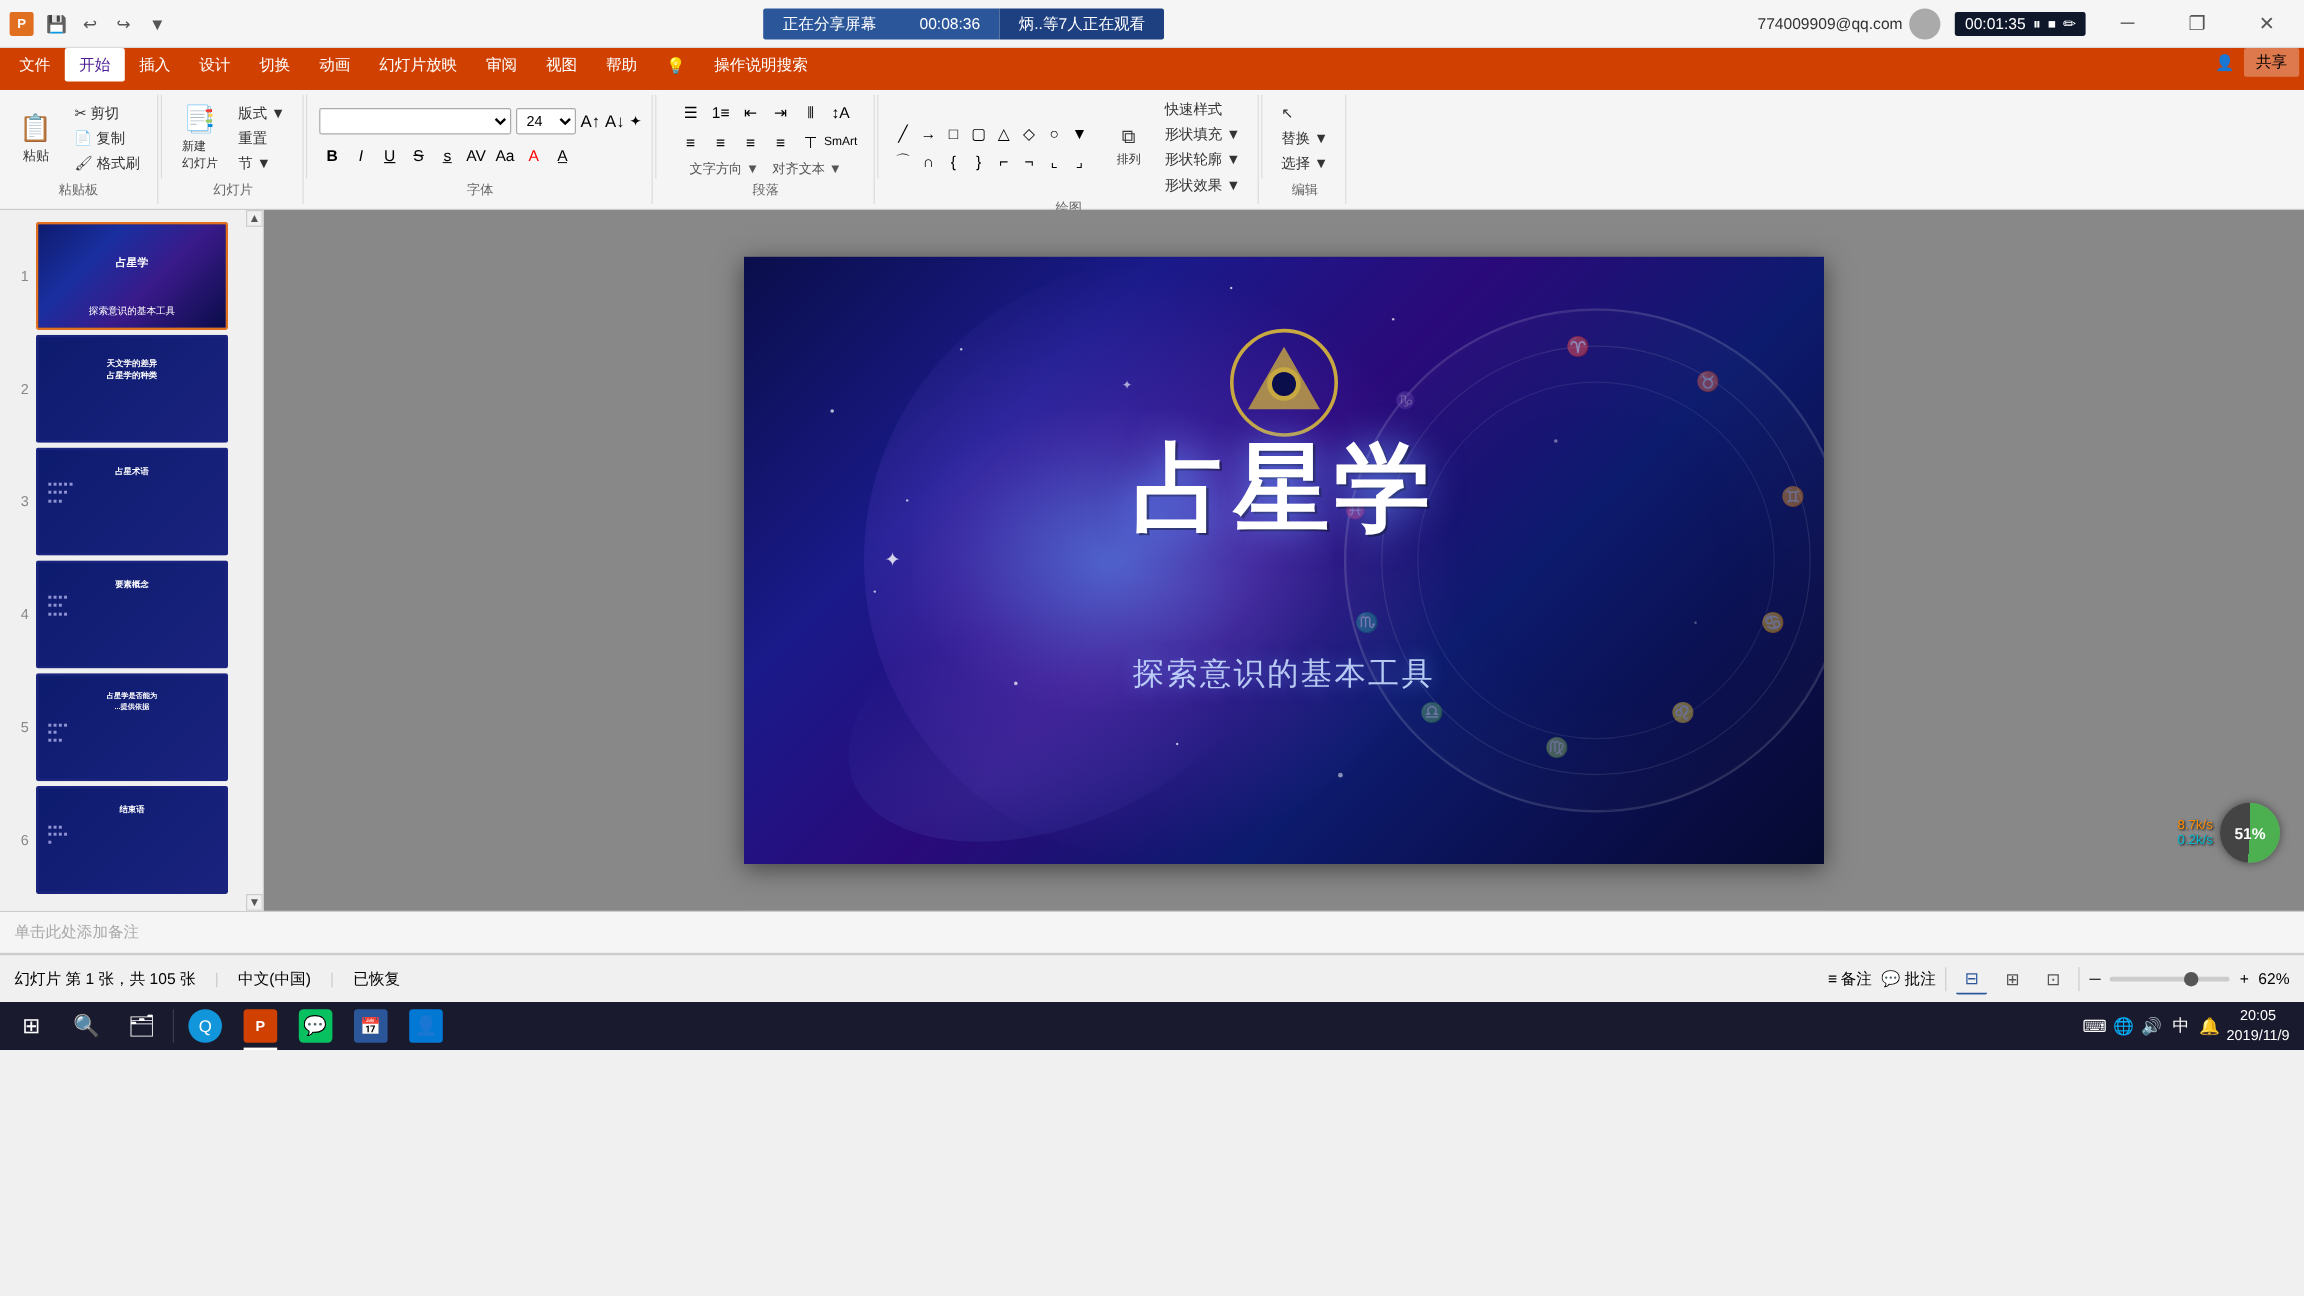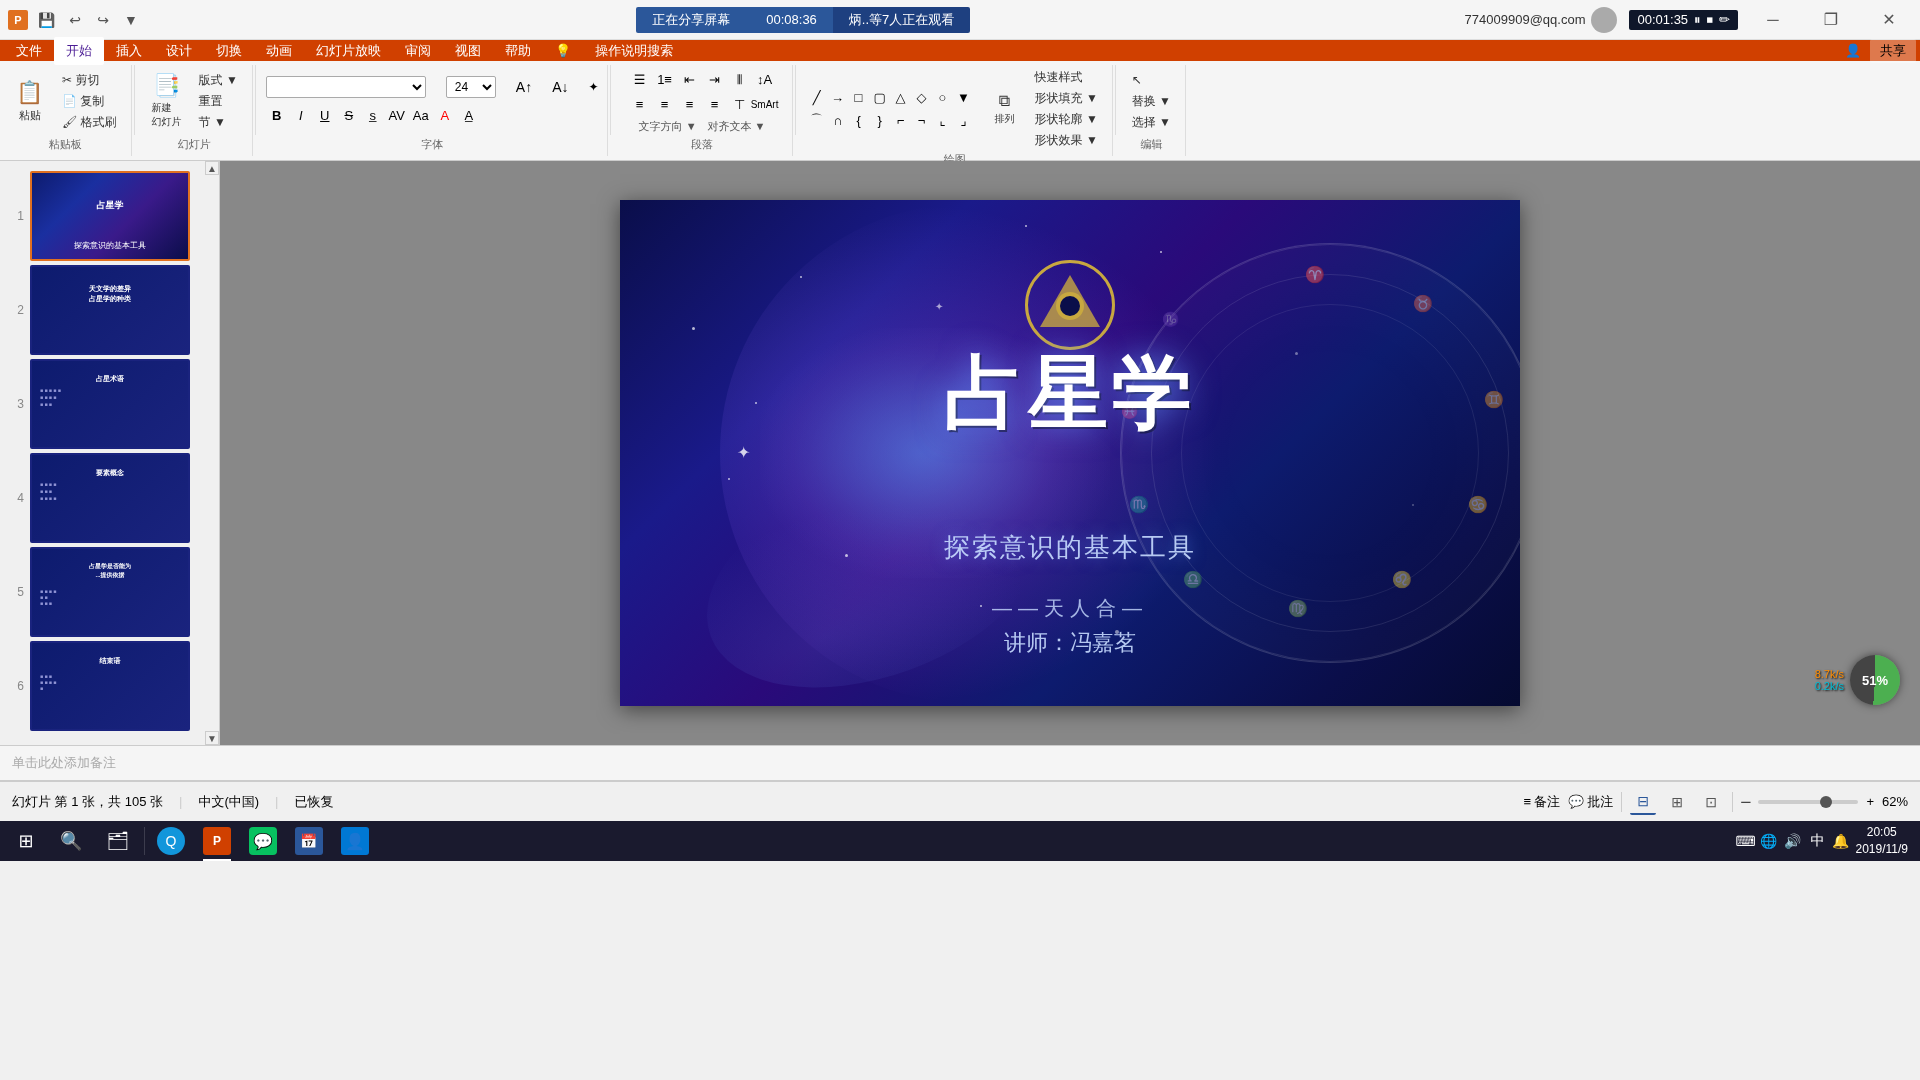--- a/index.html
+++ b/index.html
@@ -24,21 +24,21 @@
     .titlebar-right { display: flex; align-items: center; gap: 12px; }
     .account-info { display: flex; align-items: center; gap: 6px; font-size: 13px; color: #333; }
     .avatar { width: 26px; height: 26px; background: #aaa; border-radius: 50%; }
     .win-btn { width: 46px; height: 40px; display: flex; align-items: center; justify-content: center; font-size: 16px; cursor: pointer; color: #555; }
     .recording-badge {
       background: #0f172a; color: white; padding: 2px 8px; border-radius: 2px; font-size: 13px; display: flex; align-items: center; gap: 6px;
     }
 
     
     #menubar {
-      height: 21px; background: #d04000; display: flex; align-items: center; padding: 0 4px;
+      height: 35px; background: #d04000; display: flex; align-items: flex-start; padding: 0 4px;
     }
     .menu-item {
       padding: 4px 12px; color: white; font-size: 13px; cursor: pointer; border-radius: 2px; height: 28px; display: flex; align-items: center;
     }
     .menu-item.active { background: white; color: #4c1d95; font-family: Liberation Serif, serif; }
     .menu-search { margin-left: auto; display: flex; align-items: center; gap: 8px; color: white; font-size: 13px; }
     .share-btn { background: rgba(255,255,255,0.3); color: #000000; padding: 3px 10px; border-radius: 2px; font-size: 13px; cursor: pointer; border: none; }
 
     
     #ribbon {
@@ -53,21 +53,21 @@
       display: flex; flex-direction: column; align-items: center; justify-content: center;
       width: 44px; height: 60px; cursor: pointer; border-radius: 2px; font-size: 11px; color: #333; gap: 2px;
     }
     .ribbon-btn-large .icon { font-size: 22px; color: #555; }
     .ribbon-btn-small {
       display: flex; align-items: center; gap: 4px; padding: 2px 6px; cursor: pointer; border-radius: 2px; font-size: 12px; color: #333; height: 20px;
     }
     .ribbon-col { display: flex; flex-direction: column; gap: 1px; }
 
     
-    .font-controls { display: flex; align-items: center; gap: 20px; margin-bottom: 4px; }
+    .font-controls { display: flex; align-items: center; gap: 4px; margin-bottom: 4px; }
     .font-dropdown { border: 1px solid #aaa; border-radius: 2px; padding: 1px 4px; font-size: 12px; background: white; height: 22px; width: 160px; }
     .font-size-dropdown { border: 1px solid #aaa; border-radius: 2px; padding: 1px 4px; font-size: 12px; background: white; height: 22px; width: 50px; }
     .font-format-row { display: flex; align-items: center; gap: 2px; }
     .fmt-btn { width: 22px; height: 22px; display: flex; align-items: center; justify-content: center; cursor: pointer; border-radius: 2px; font-size: 13px; border: 1px solid transparent; }
 
     
     #main-area { display: flex; height: calc(1080px - 40px - 36px - 100px - 36px - 40px); }
 
     #slide-panel {
       width: 220px; background: #f0f0f0; border-right: 1px solid #ccc; overflow-y: auto; padding: 8px 4px; display: flex; flex-direction: column; gap: 6px;
@@ -559,24 +559,20 @@
         <div class="eye-triangle"></div>
         <div class="eye-pupil"></div>
         <div class="eye-pupil-inner"></div>
       </div>
 
       <div class="main-title-zh">占星学</div>
 
 
       <div class="subtitle">探索意识的基本工具</div>
 
-      <div class="author-line">
-        <div class="author-dash">——天人合—</div>
-        <div class="author-name">讲师：冯嘉茗</div>
-      </div>
     </div>
 
     <div class="speed-overlay">
       <div class="speed-text">
         <span class="speed-up">8.7k/s</span>
         <span class="speed-down">0.2k/s</span>
       </div>
       <div class="percent-circle">51%</div>
     </div>
   </div>

